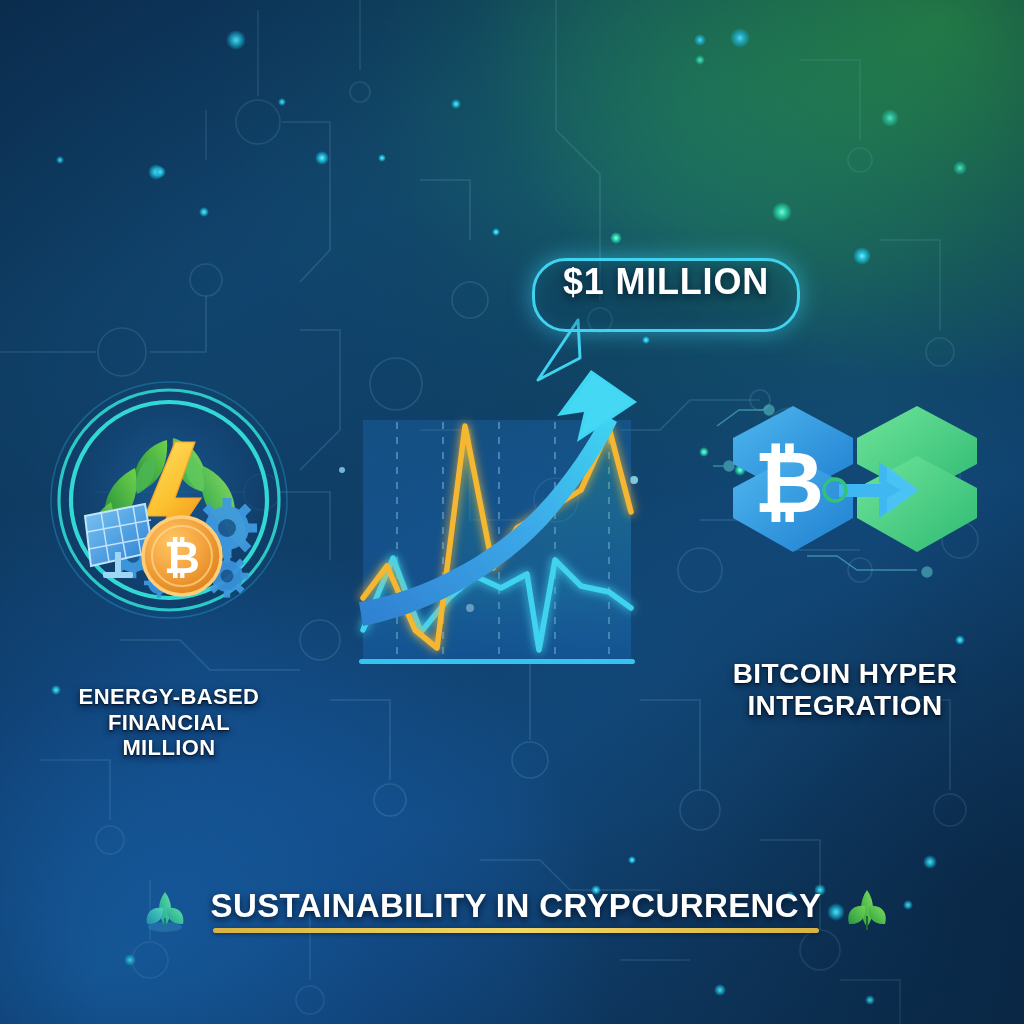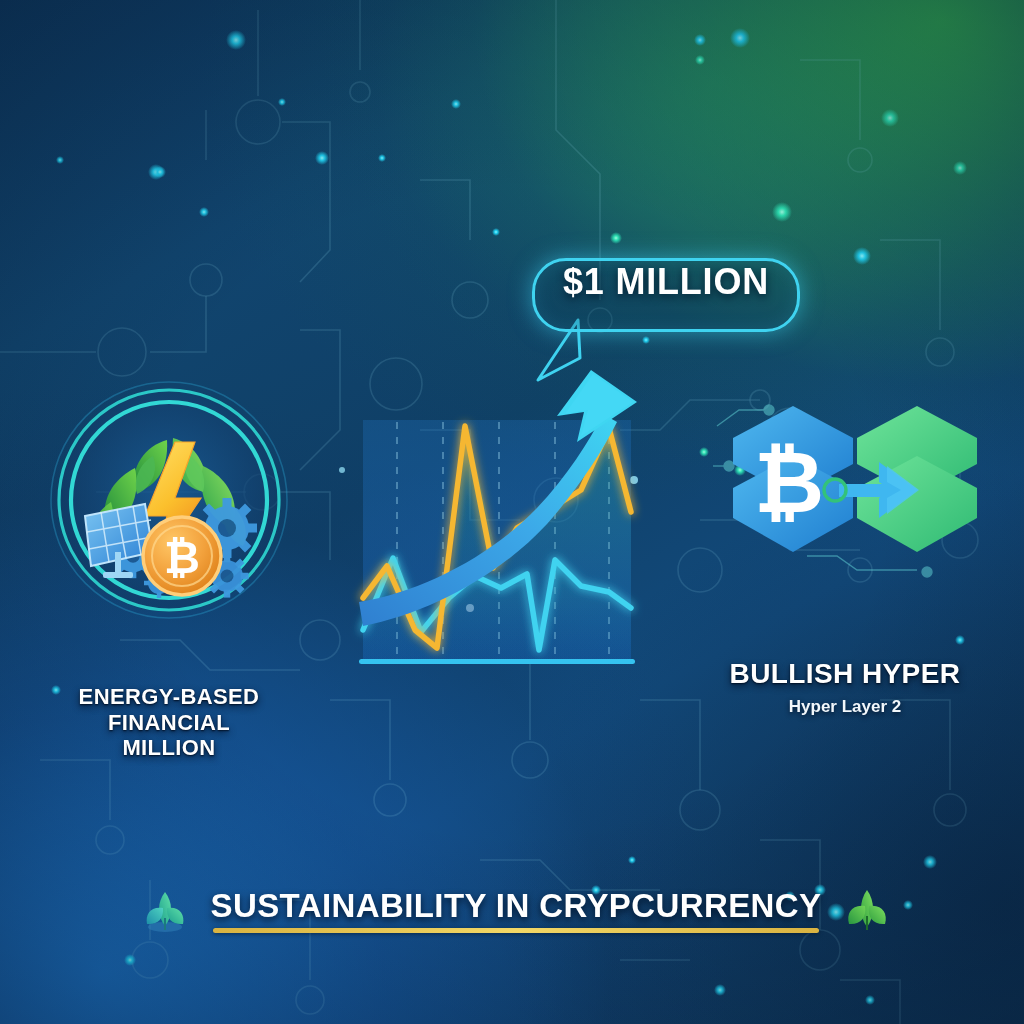--- a/index.html
+++ b/index.html
@@ -534,23 +534,23 @@
 
           <g>
             <rect x="128" y="84" width="62" height="13" fill="#3fb7f0"></rect>
             <path d="M168 62 L206 90 L168 118 L168 98 L180 90 L168 82 Z" fill="#3fb7f0"></path>
             <path d="M176 66 L208 90 L176 114 L176 98 L190 90 L176 82 Z" fill="#4ec4f5" opacity=".85"></path>
           </g>
           <circle cx="124" cy="90" r="11" fill="none" stroke="#33c27a" stroke-width="3.4"></circle>
         </svg>
       </div>
       <div class="col-title">
-        <span class="title-line">BULLISH HYPER</span>
+        <span class="title-line">BITCOIN HYPER</span>
+        <span class="title-line">INTEGRATION</span>
       </div>
-      <div class="col-sub">Hyper Layer 2</div>
     </div>
   </div>
 
   <svg class="bubble-tail" viewBox="0 0 70 66">
     <path d="M44 2 L4 62 L46 40 Z" fill="none" stroke="#3fd3f0" stroke-width="3" stroke-linejoin="round"></path>
   </svg>
 
   <div class="bubble">
     <span class="bubble-text">$1 MILLION</span>
   </div>

